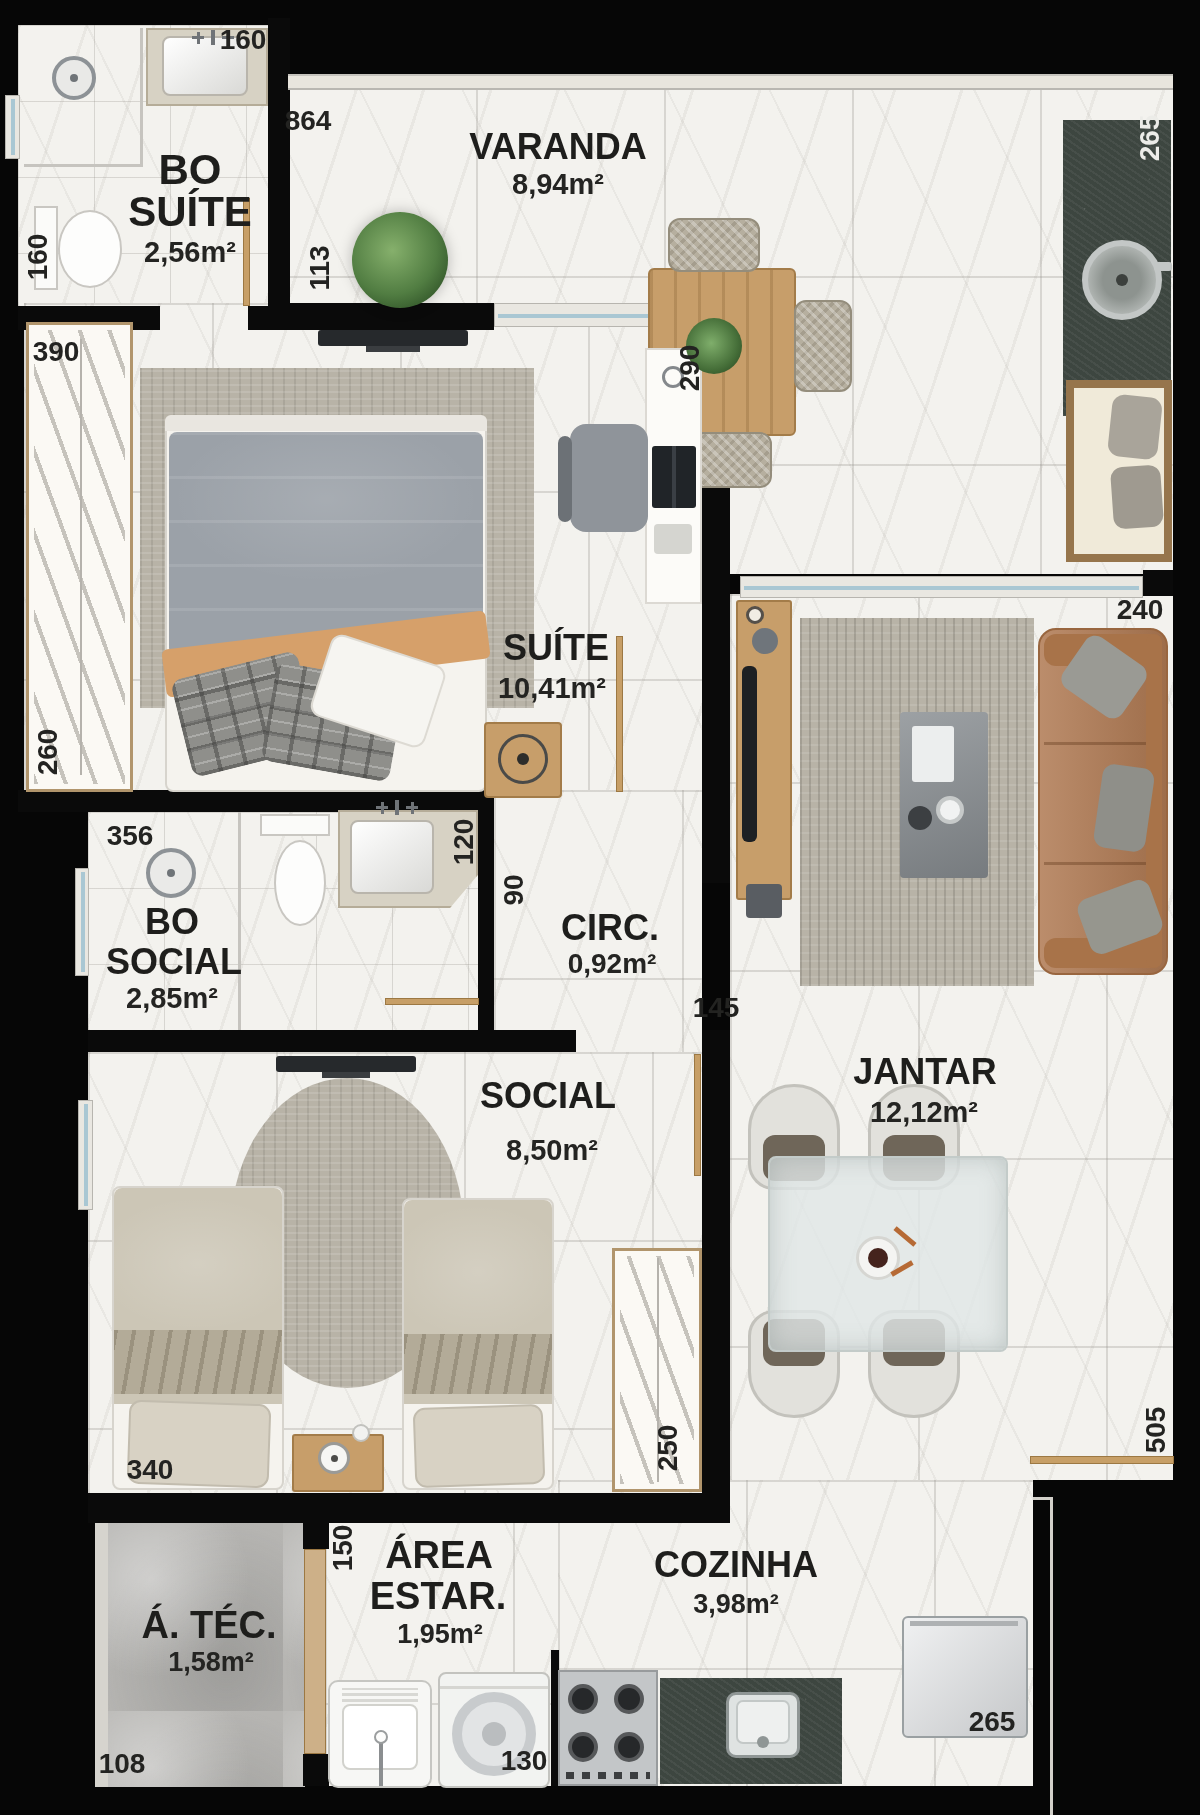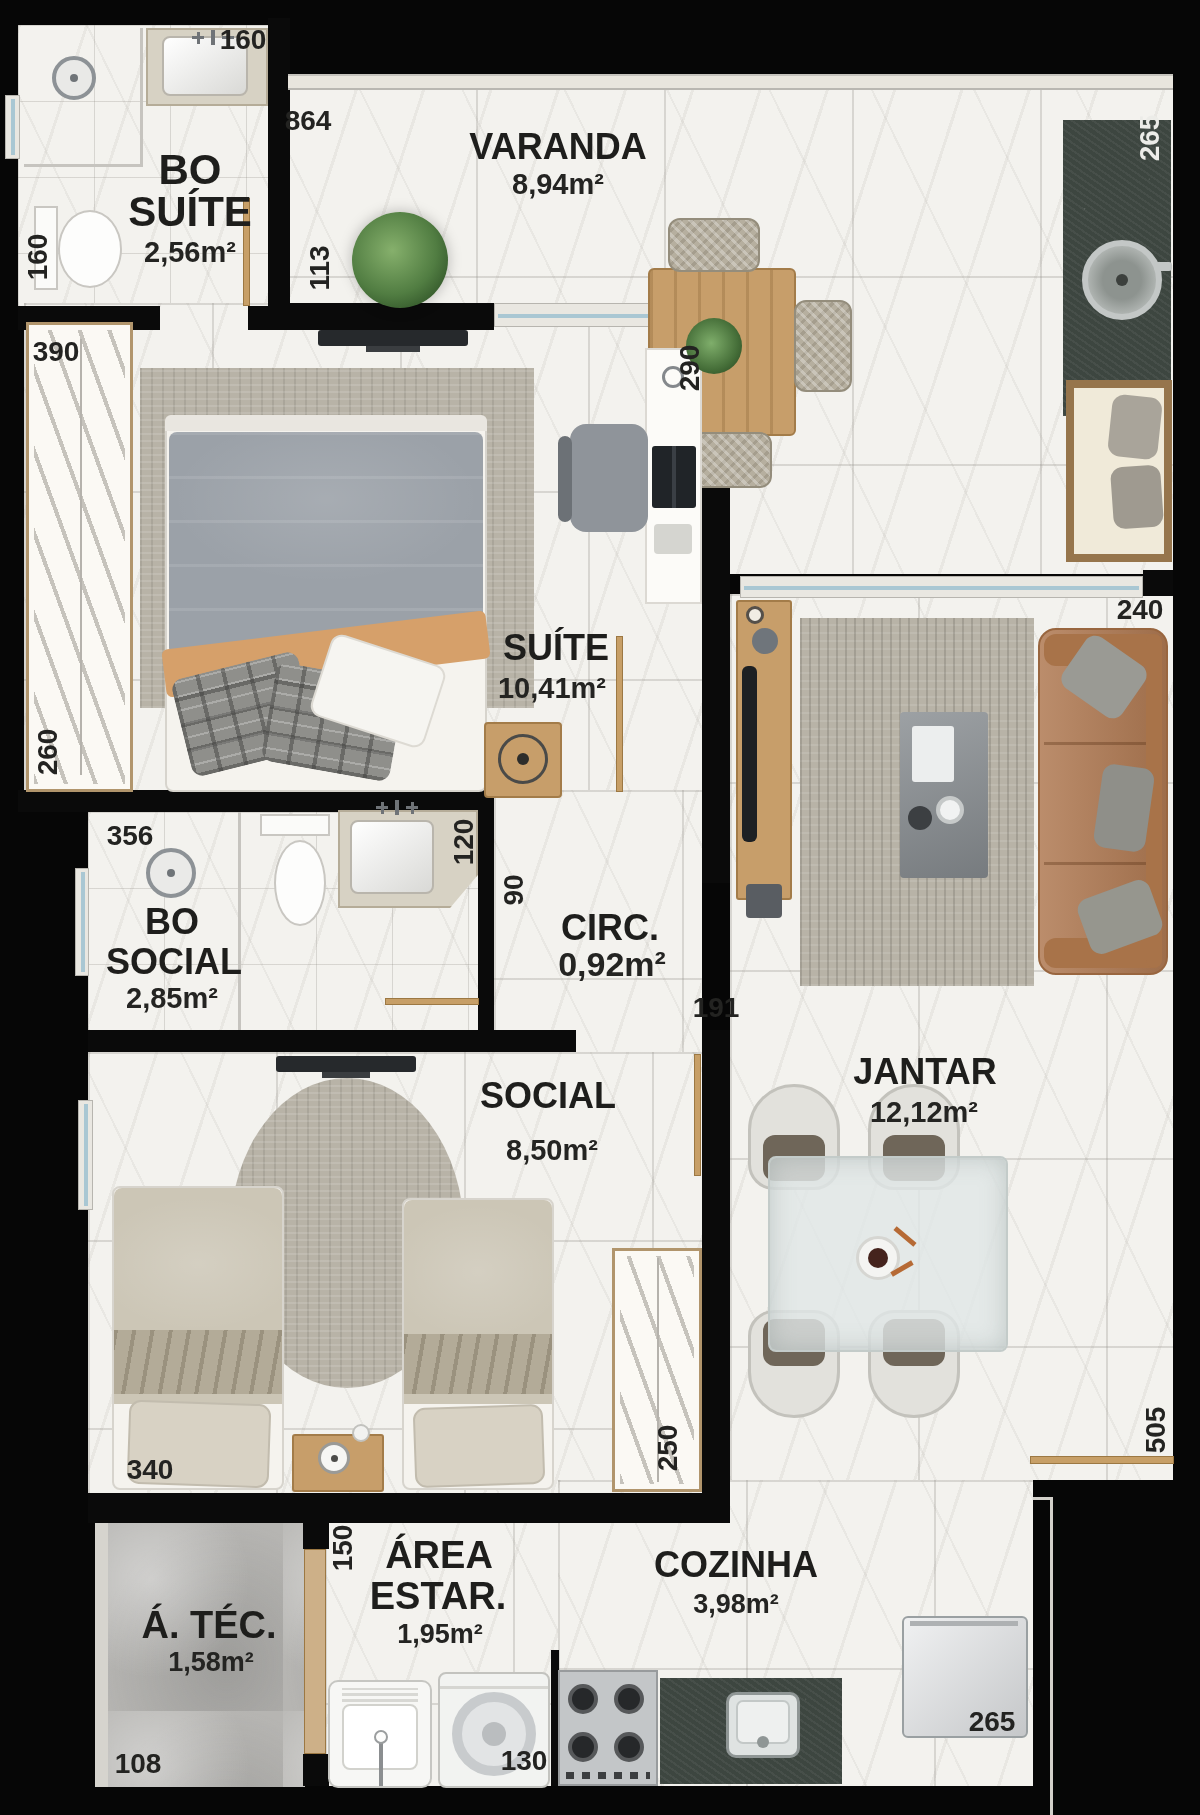--- a/index.html
+++ b/index.html
@@ -295,21 +295,21 @@
   <div class="room-area" style="left:558px;top:184px;">8,94m²</div>
 
   <div class="room-name" style="left:556px;top:648px;">SUÍTE</div>
   <div class="room-area" style="left:552px;top:688px;">10,41m²</div>
 
   <div class="room-name" style="left:172px;top:922px;">BO</div>
   <div class="room-name" style="left:174px;top:962px;">SOCIAL</div>
   <div class="room-area" style="left:172px;top:998px;">2,85m²</div>
 
   <div class="room-name" style="left:610px;top:928px;font-size:36px;">CIRC.</div>
-  <div class="room-area" style="left:612px;top:964px;font-size:34px;">0,92m²</div>
+  <div class="room-area" style="left:612px;top:964px;font-size:28px;">0,92m²</div>
 
   <div class="room-name" style="left:925px;top:1072px;">JANTAR</div>
   <div class="room-area" style="left:924px;top:1112px;">12,12m²</div>
 
   <div class="room-name" style="left:548px;top:1096px;">SOCIAL</div>
   <div class="room-area" style="left:552px;top:1150px;">8,50m²</div>
 
   <div class="room-name" style="left:439px;top:1555px;font-size:38px;">ÁREA</div>
   <div class="room-name" style="left:438px;top:1596px;font-size:38px;">ESTAR.</div>
   <div class="room-area" style="left:440px;top:1634px;font-size:27px;">1,95m²</div>
@@ -324,23 +324,23 @@
   <div class="dim v" style="left:38px;top:257px;">160</div>
   <div class="dim" style="left:308px;top:121px;">864</div>
   <div class="dim v" style="left:320px;top:268px;">113</div>
   <div class="dim v" style="left:1150px;top:138px;color:#ecece8;">265</div>
   <div class="dim" style="left:56px;top:352px;">390</div>
   <div class="dim v" style="left:690px;top:368px;">290</div>
   <div class="dim v" style="left:48px;top:752px;">260</div>
   <div class="dim" style="left:130px;top:836px;">356</div>
   <div class="dim v" style="left:464px;top:842px;">120</div>
   <div class="dim v" style="left:514px;top:890px;">90</div>
-  <div class="dim" style="left:716px;top:1008px;">191</div>
+  <div class="dim" style="left:716px;top:1008px;">145</div>
   <div class="dim" style="left:1140px;top:610px;">240</div>
   <div class="dim" style="left:150px;top:1470px;">340</div>
   <div class="dim v" style="left:668px;top:1448px;">250</div>
   <div class="dim v" style="left:1156px;top:1430px;">505</div>
   <div class="dim v" style="left:343px;top:1548px;">150</div>
   <div class="dim" style="left:524px;top:1761px;z-index:9;">130</div>
-  <div class="dim" style="left:138px;top:1764px;text-align:right;">108</div>
+  <div class="dim" style="left:122px;top:1764px;text-align:right;">108</div>
   <div class="dim" style="left:992px;top:1722px;z-index:9;">265</div>
 
 </div>
 
 </body></html>

